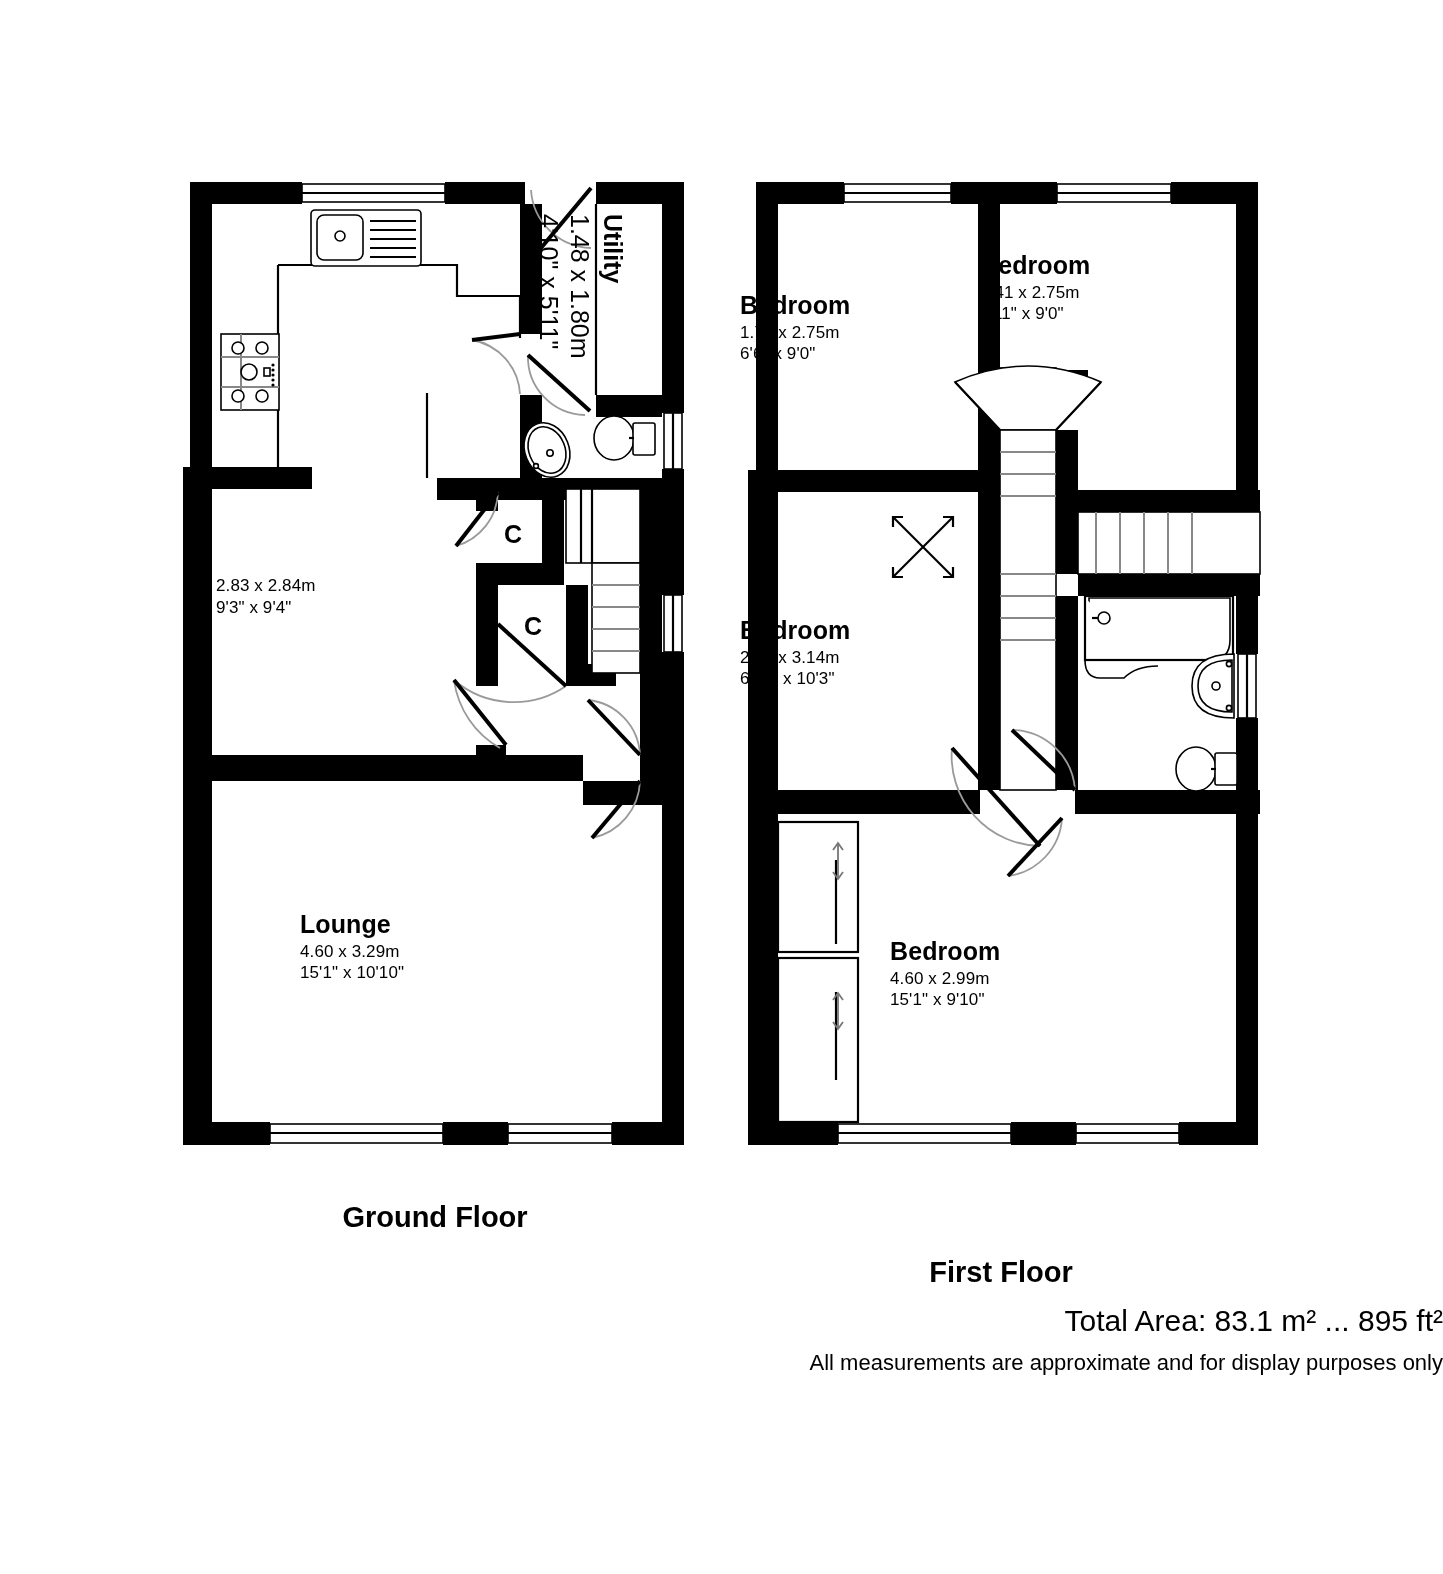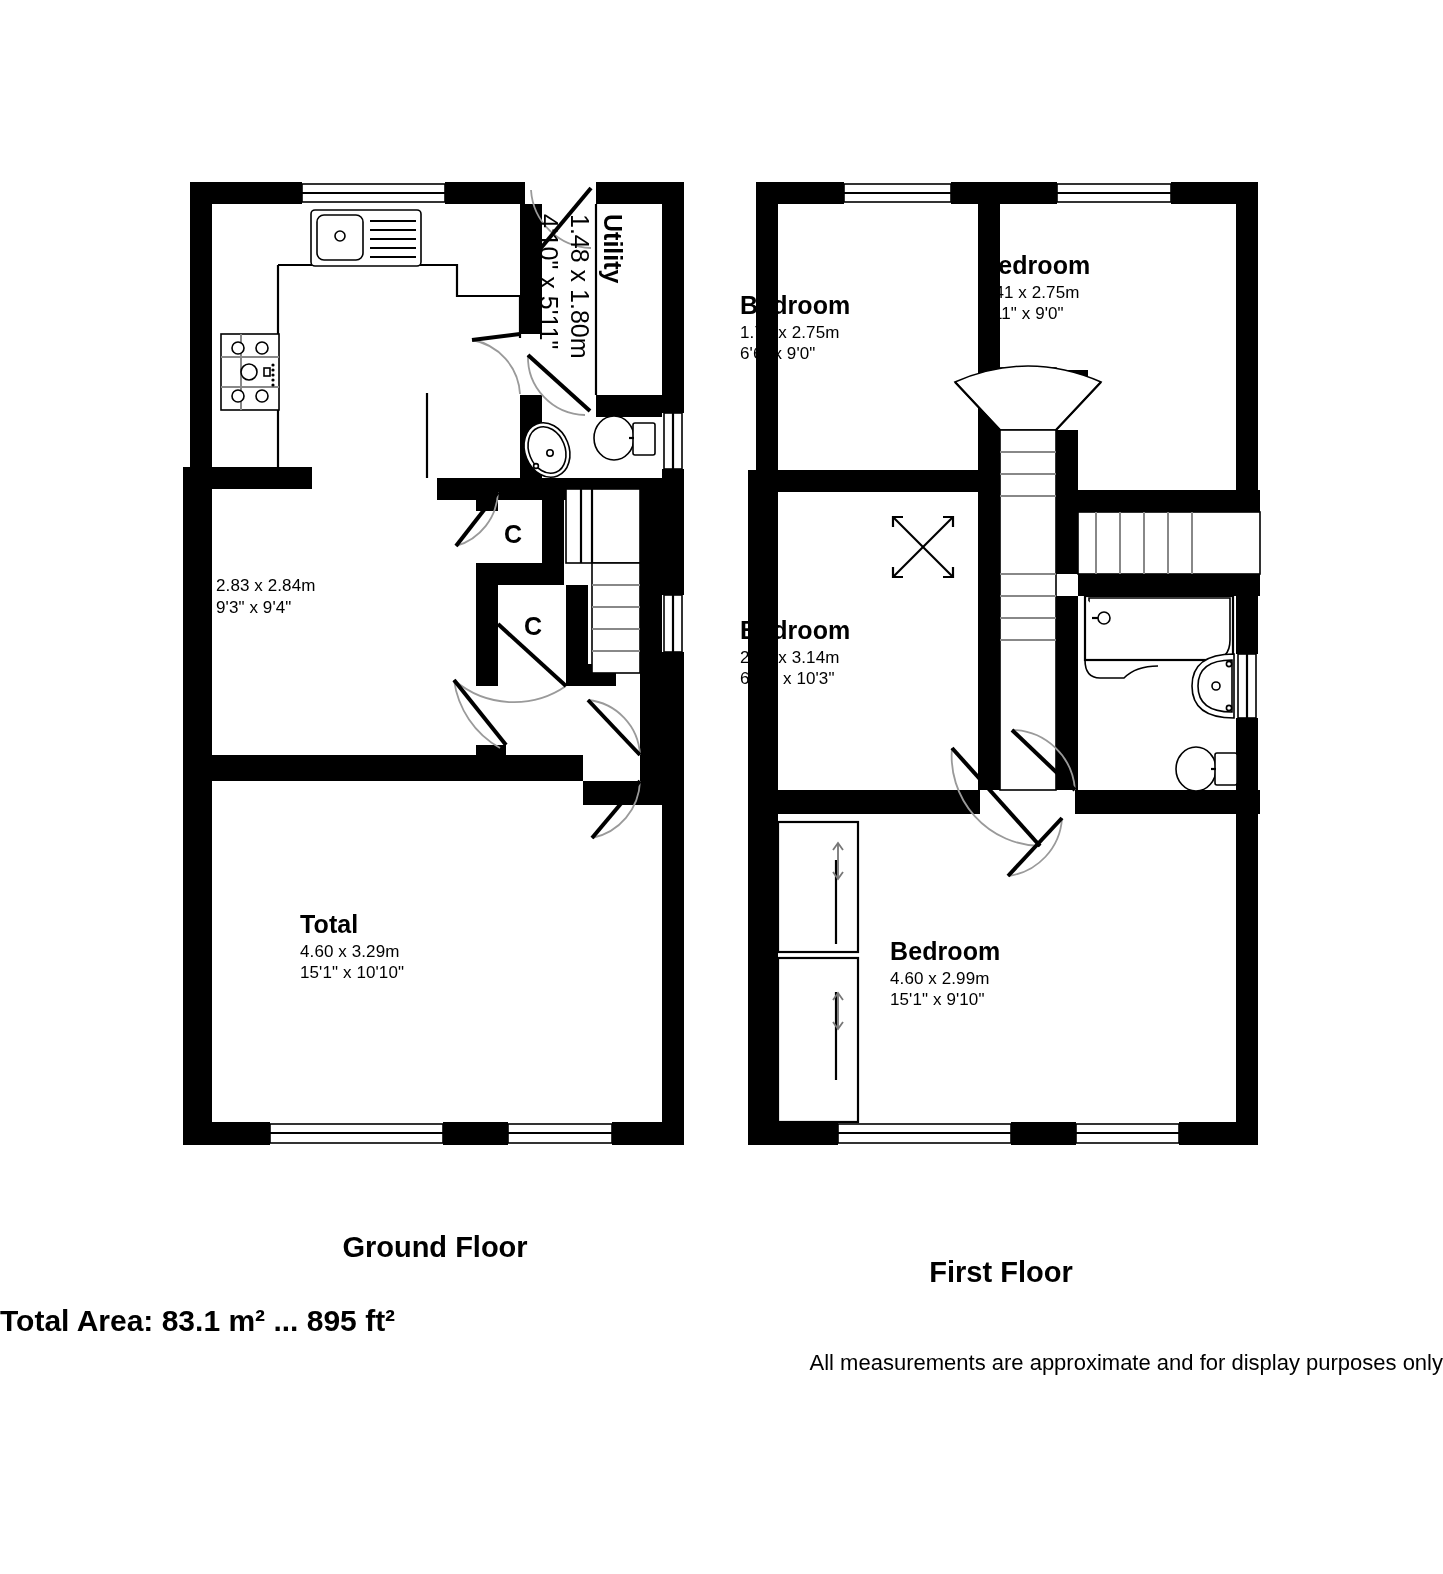--- a/index.html
+++ b/index.html
@@ -62,25 +62,24 @@
   .floor-title {
     position: absolute;
     font-weight: bold;
     font-size: 29px;
     text-align: center;
     white-space: nowrap;
   }
   .total-area {
     position: absolute;
     font-size: 30px;
-    text-align: left;
+    text-align: right;
     white-space: nowrap;
     width: 100%;
     left: 0;
-    font-weight: bold;
   }
   .disclaimer {
     position: absolute;
     font-size: 22px;
     text-align: right;
     white-space: nowrap;
     width: 100%;
     left: 0;
   }
   .vert-label {
@@ -418,21 +417,21 @@
   <div class="vert-label" style="left:563px; top:214px; transform: rotate(90deg);">
     <span class="rdim">4'10" x 5'11"</span>
   </div>
 
   <div class="lbl" style="left:216px; top:575px; width:290px;">
     <div class="rdim">2.83 x 2.84m</div>
     <div class="rdim">9'3" x 9'4"</div>
   </div>
 
   <div class="lbl" style="left:300px; top:909px; width:270px;">
-    <div class="rname">Total</div>
+    <div class="rname">Lounge</div>
     <div class="rdim">4.60 x 3.29m</div>
     <div class="rdim">15'1" x 10'10"</div>
   </div>
 
   <div class="closet-letter" style="left:500px; top:520px; width:26px;">C</div>
   <div class="closet-letter" style="left:520px; top:612px; width:26px;">C</div>
 
   <div class="lbl" style="left:740px; top:290px; width:270px;">
     <div class="rname">Bedroom</div>
     <div class="rdim">1.74 x 2.75m</div>
@@ -450,19 +449,19 @@
     <div class="rdim">2.09 x 3.14m</div>
     <div class="rdim">6'10" x 10'3"</div>
   </div>
 
   <div class="lbl" style="left:890px; top:936px; width:270px;">
     <div class="rname">Bedroom</div>
     <div class="rdim">4.60 x 2.99m</div>
     <div class="rdim">15'1" x 9'10"</div>
   </div>
 
-  <div class="floor-title" style="left:300px; top:1231px; width:270px;">Ground Floor</div>
+  <div class="floor-title" style="left:300px; top:1201px; width:270px;">Ground Floor</div>
   <div class="floor-title" style="left:866px; top:1256px; width:270px;">First Floor</div>
 
   <div class="total-area" style="top:1304px;">Total Area: 83.1 m² ... 895 ft²</div>
   <div class="disclaimer" style="top:1350px;">All measurements are approximate and for display purposes only</div>
 
 </div>
 
 </body></html>

